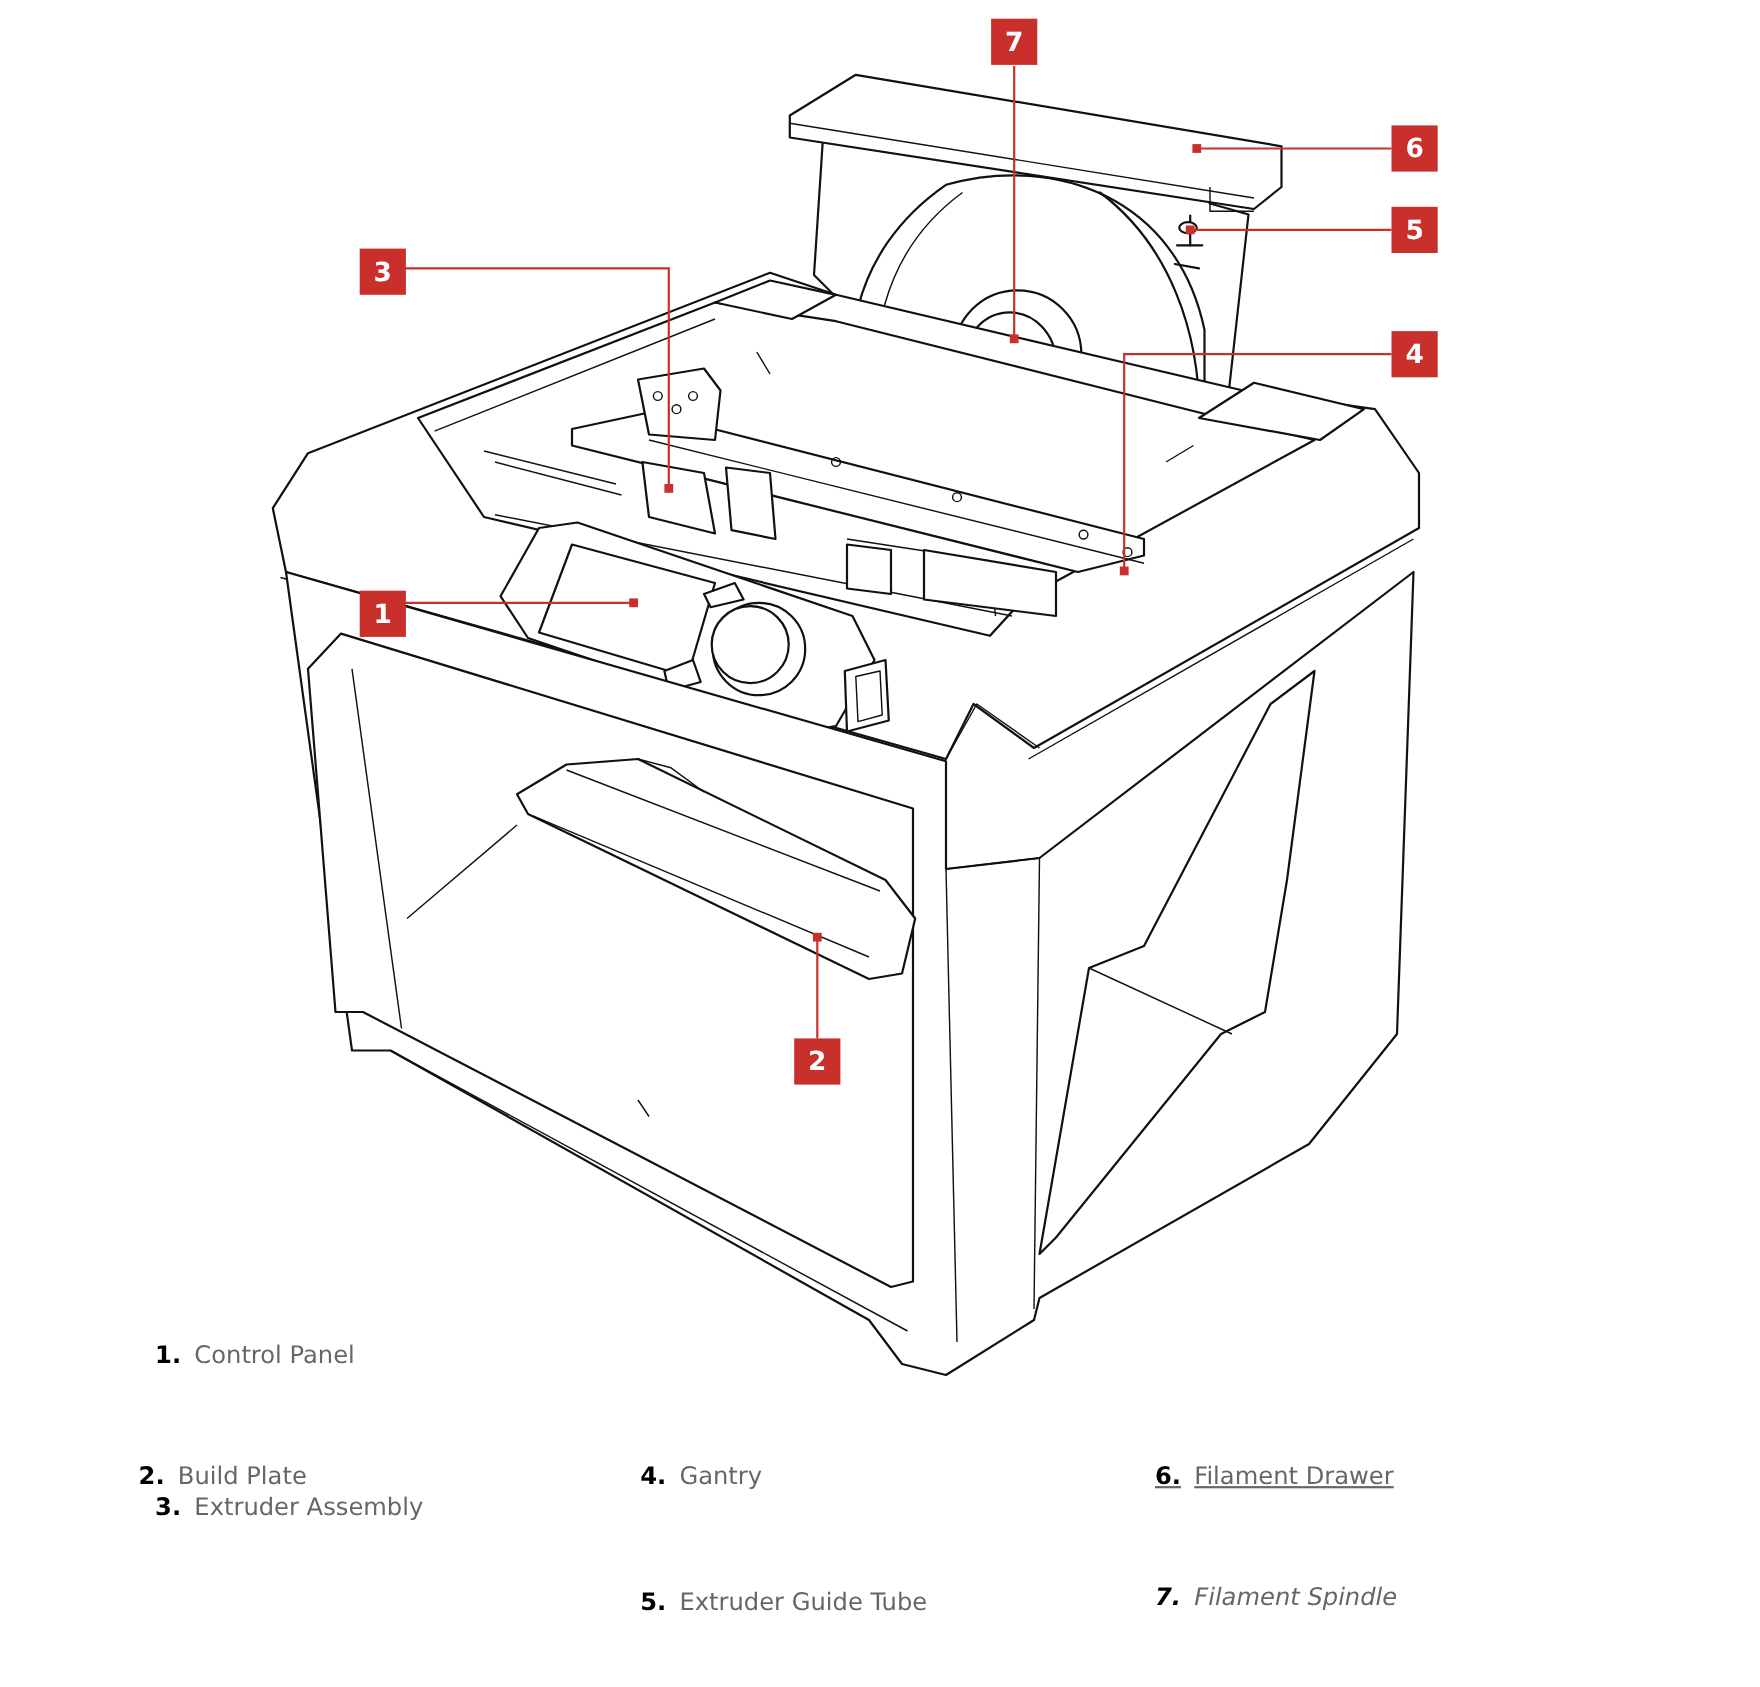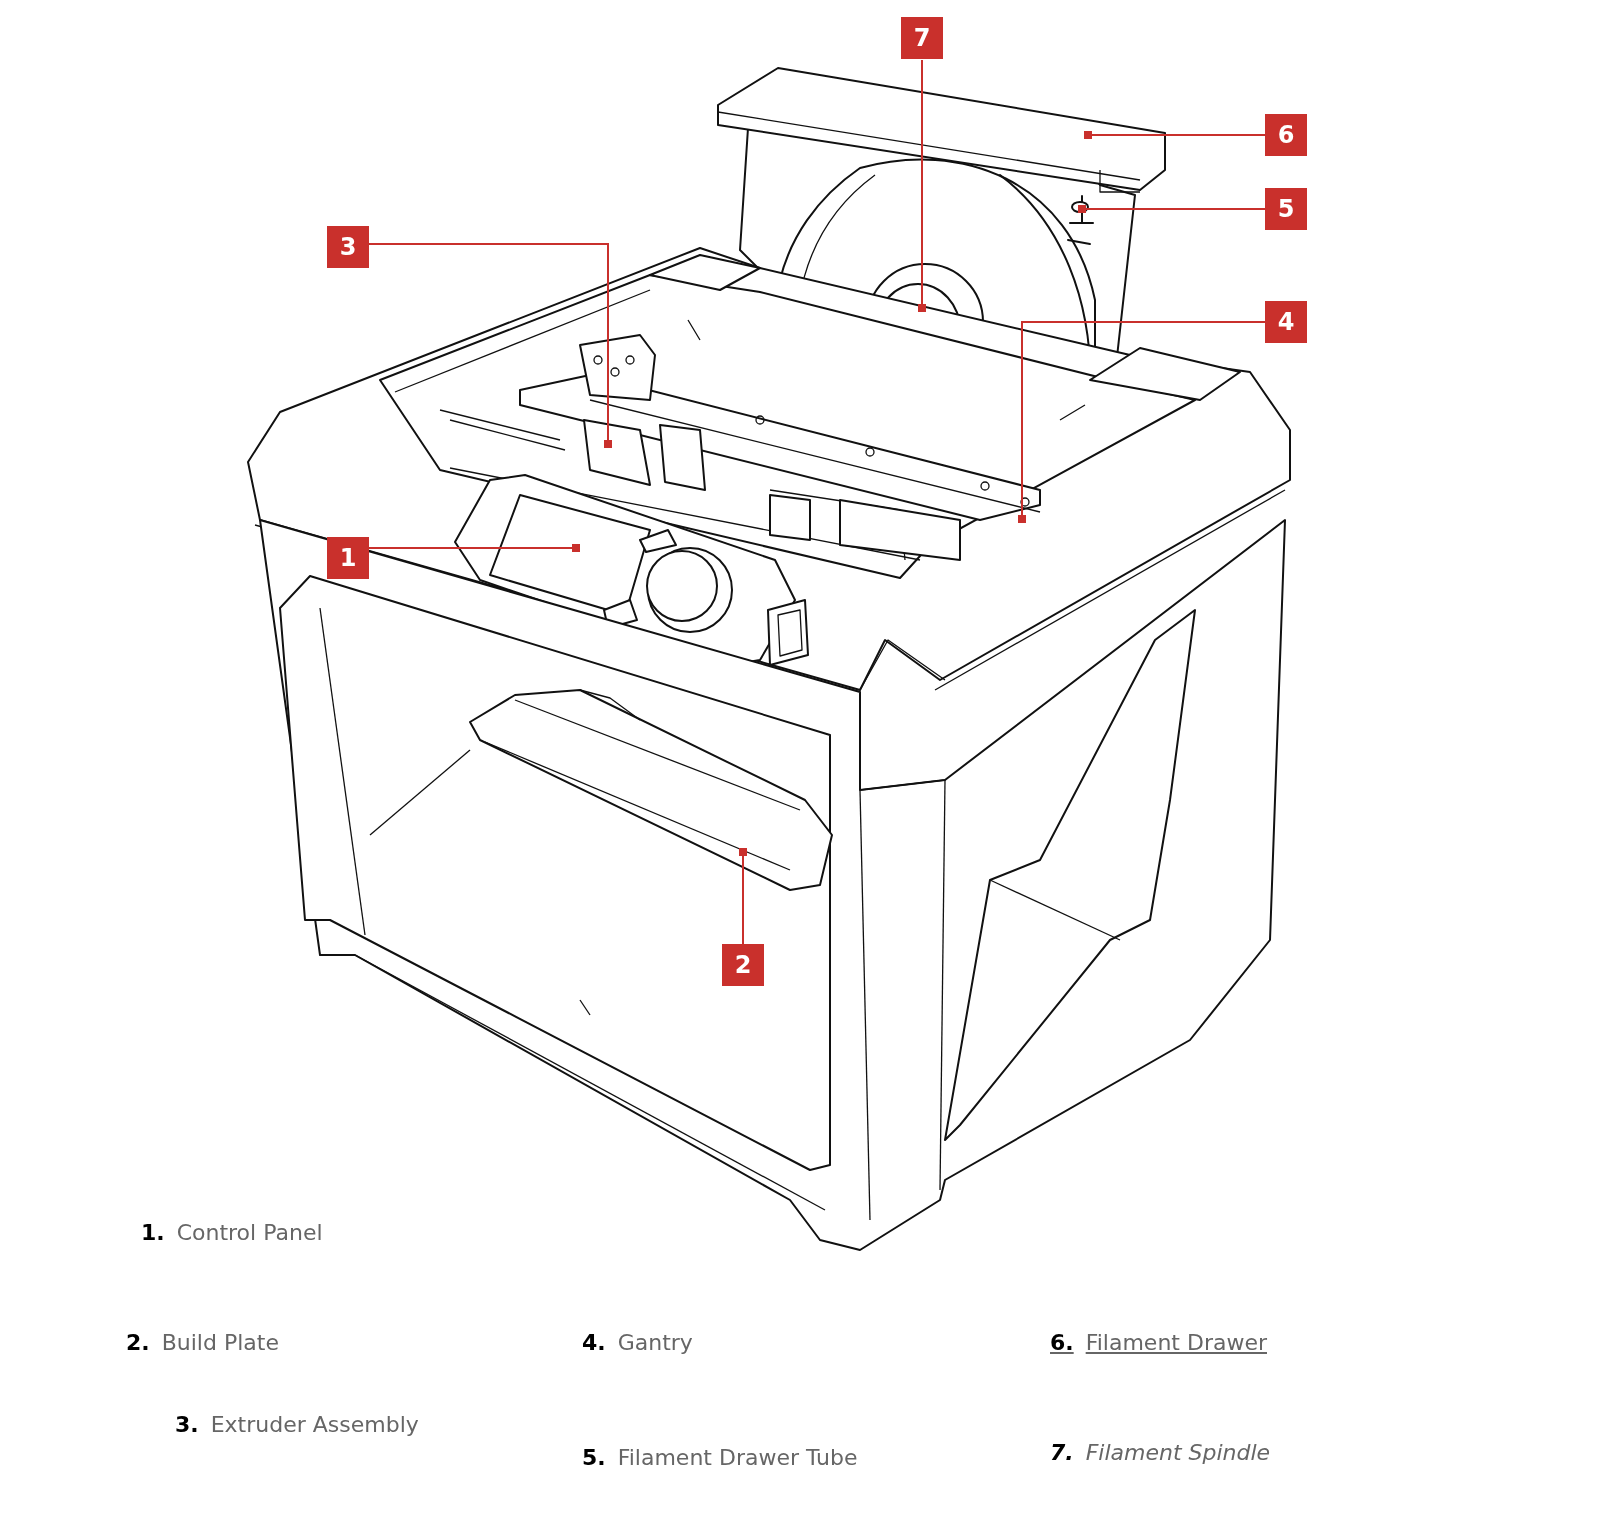--- a/index.html
+++ b/index.html
@@ -159,28 +159,28 @@
 <div class="badge" style="left:1265px;top:114px;">6</div>
 <div class="badge" style="left:901px;top:17px;">7</div>
 
 <div>
   <div class="legend-item" style="left:141px;top:1220px;">
     <span class="legend-num">1.</span><span>Control Panel</span>
   </div>
   <div class="legend-item" style="left:126px;top:1330px;">
     <span class="legend-num">2.</span><span>Build Plate</span>
   </div>
-  <div class="legend-item" style="left:141px;top:1412px;margin-left:34px;">
+  <div class="legend-item" style="left:141px;top:1358px;">
     <span class="legend-num">3.</span><span>Extruder Assembly</span>
   </div>
   <div class="legend-item" style="left:582px;top:1330px;text-align:center;">
     <span class="legend-num">4.</span><span>Gantry</span>
   </div>
   <div class="legend-item" style="left:582px;top:1445px;">
-    <span class="legend-num">5.</span><span>Filament Drawer Tube</span>
+    <span class="legend-num">5.</span><span>Extruder Guide Tube</span>
   </div>
   <div class="legend-item" style="left:1050px;top:1330px;text-decoration:underline;">
     <span class="legend-num">6.</span><span>Filament Drawer</span>
   </div>
   <div class="legend-item" style="left:1050px;top:1440px;font-style:italic;">
     <span class="legend-num">7.</span><span>Filament Spindle</span>
   </div>
 </div>
 
 </body></html>

